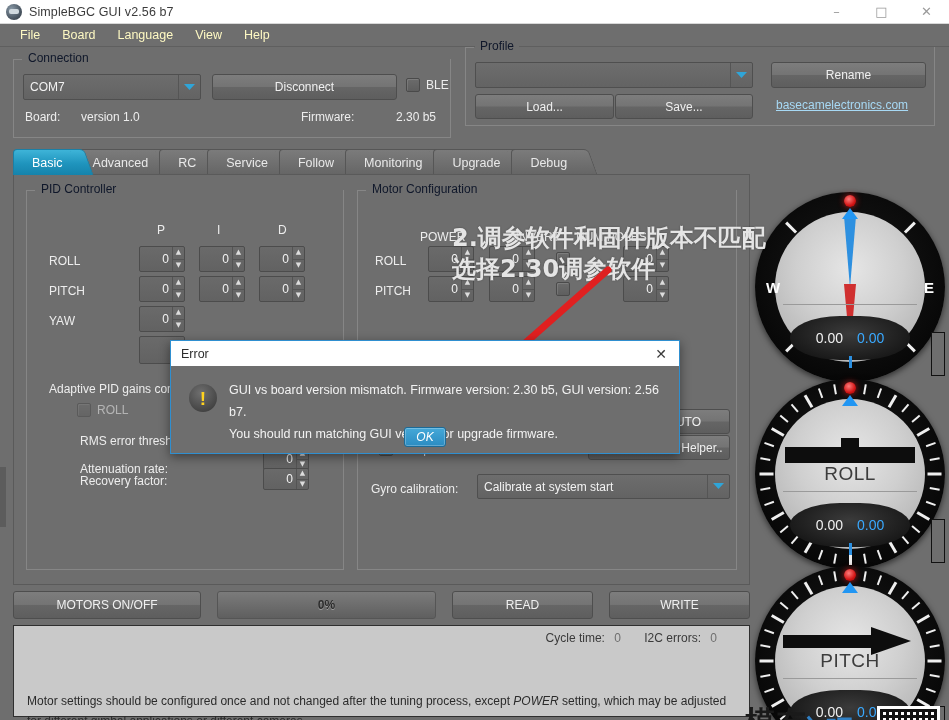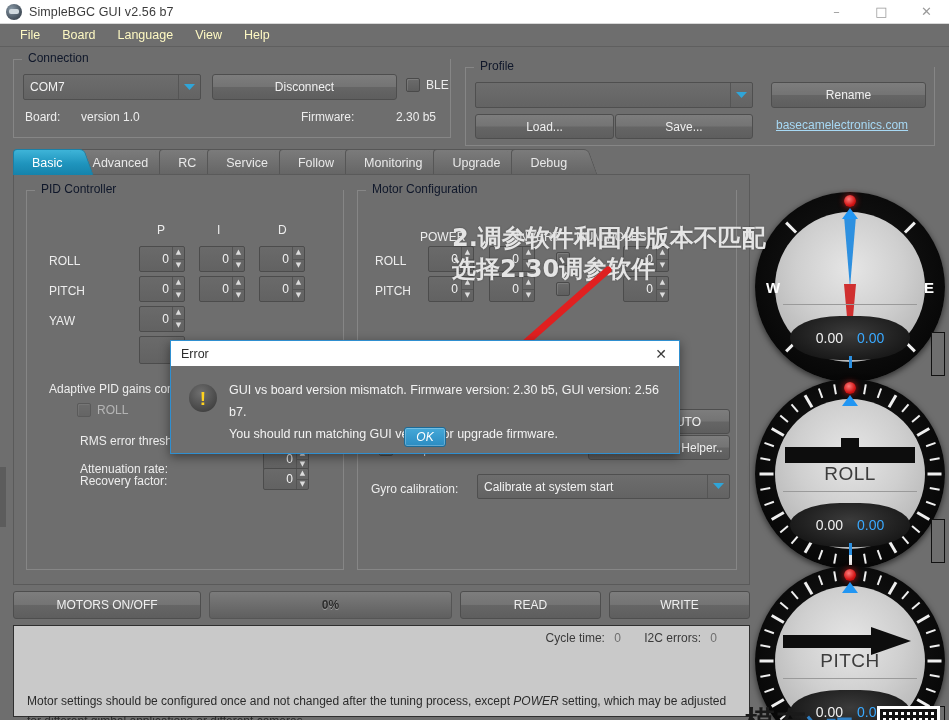--- a/index.html
+++ b/index.html
@@ -96,21 +96,21 @@
   }
   .spin .arrows span {
     flex:1; display:flex; align-items:center; justify-content:center;
     font-size:7px; color:#ddd; line-height:1;
     font-family:"DejaVu Sans", sans-serif;
   }
   .spin .arrows span:first-child { border-bottom:1px solid #545454; }
 
   
   #gb-connection { left:13px; top:12px; width:438px; height:79px; }
-  #gb-profile    { left:465px; top:20px; width:470px; height:79px; }
+  #gb-profile    { left:465px; top:0; width:470px; height:79px; }
 
   
   #tabstrip { position:absolute; left:13px; top:102px; height:26px; display:flex; }
   .tab {
     height:26px; padding: 0 16px 0 18px;
     display:flex; align-items:center; justify-content:center;
     font-size:12.5px; color:#e9e9e9;
     background: linear-gradient(to bottom,#7b7b7b,#656565);
     border:1px solid #565656; border-bottom:none;
     border-radius: 4px 10px 0 0;
@@ -132,21 +132,21 @@
   
   #panel-main { position:absolute; left:13px; top:127px; width:737px; height:411px;
                 background:#6e6e6e; border:1px solid #5a5a5a; }
   #gb-pid   { position:absolute; left:12px; top:15px; width:318px; height:380px; }
   #gb-motor { position:absolute; left:343px; top:15px; width:380px; height:380px; }
 
   .hdr { font-size:12px; color:#ededed; position:absolute; }
   .rowlbl { font-size:12px; color:#ededed; position:absolute; }
 
   
-  #bottombar { position:absolute; left:13px; top:544px; width:737px; height:28px; display:flex; gap:8px; }
+  #bottombar { position:absolute; left:13px; top:544px; width:737px; height:28px; display:flex; gap:16px; }
   #progress {
     flex:1; border:1px solid #555; border-radius:3px;
     background: linear-gradient(to bottom,#7b7b7b,#5f5f5f);
     display:flex; align-items:center; justify-content:center;
     font-size:12px; font-weight:bold; color:#2b2b2b;
     text-shadow: 0 1px 0 rgba(255,255,255,.35);
   }
   #statusbox {
     position:absolute; left:13px; top:578px; width:737px; height:92px;
     background:#c9c9c9; border:1px solid #2f2f2f;

